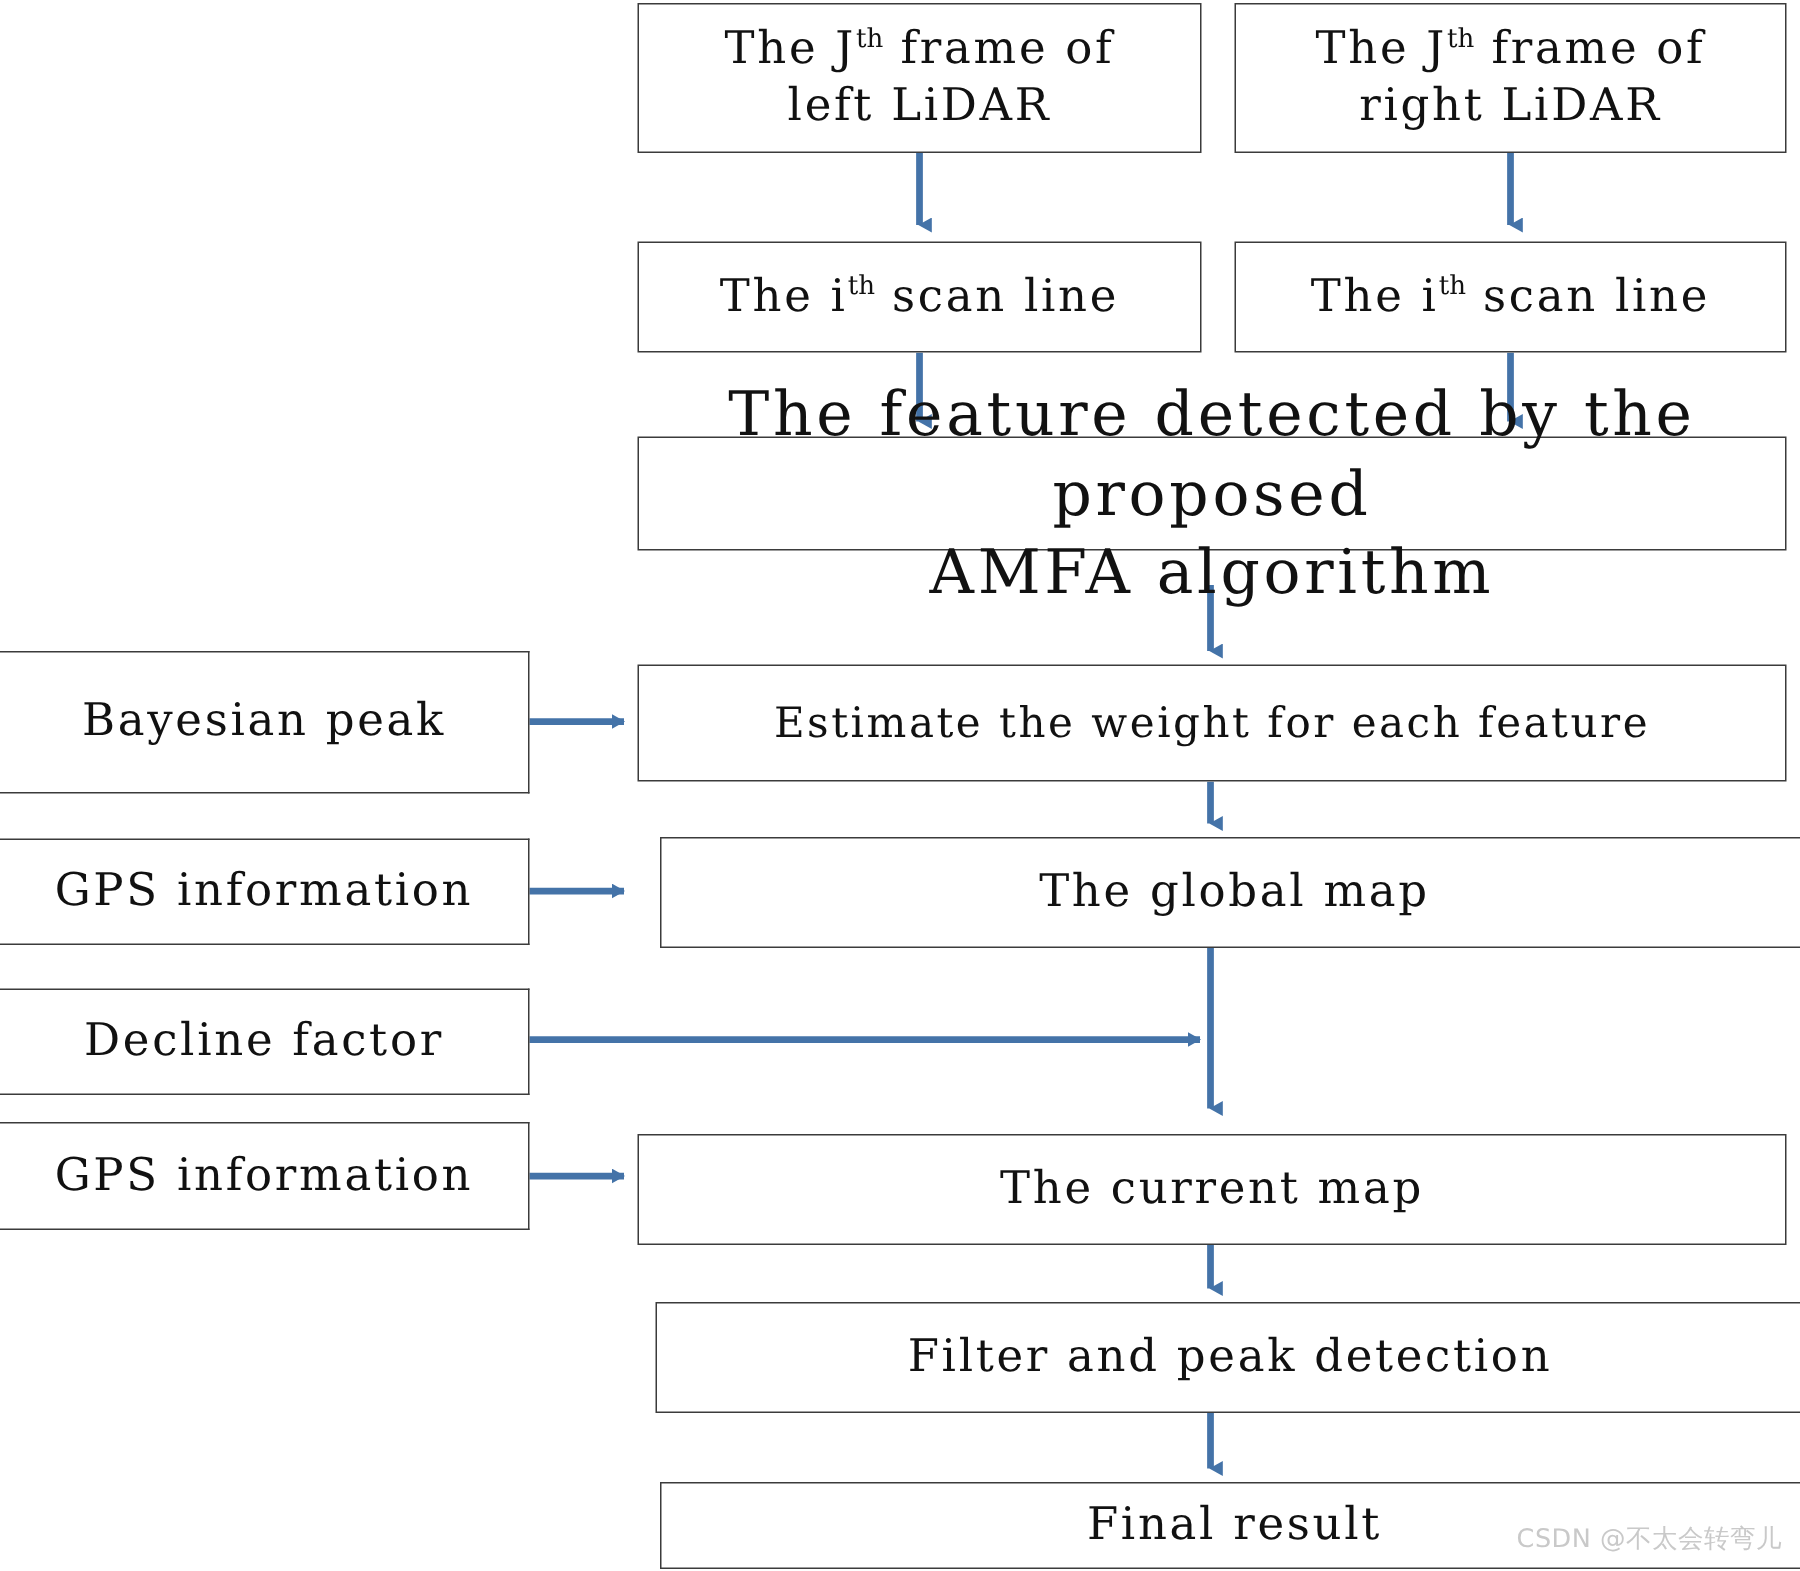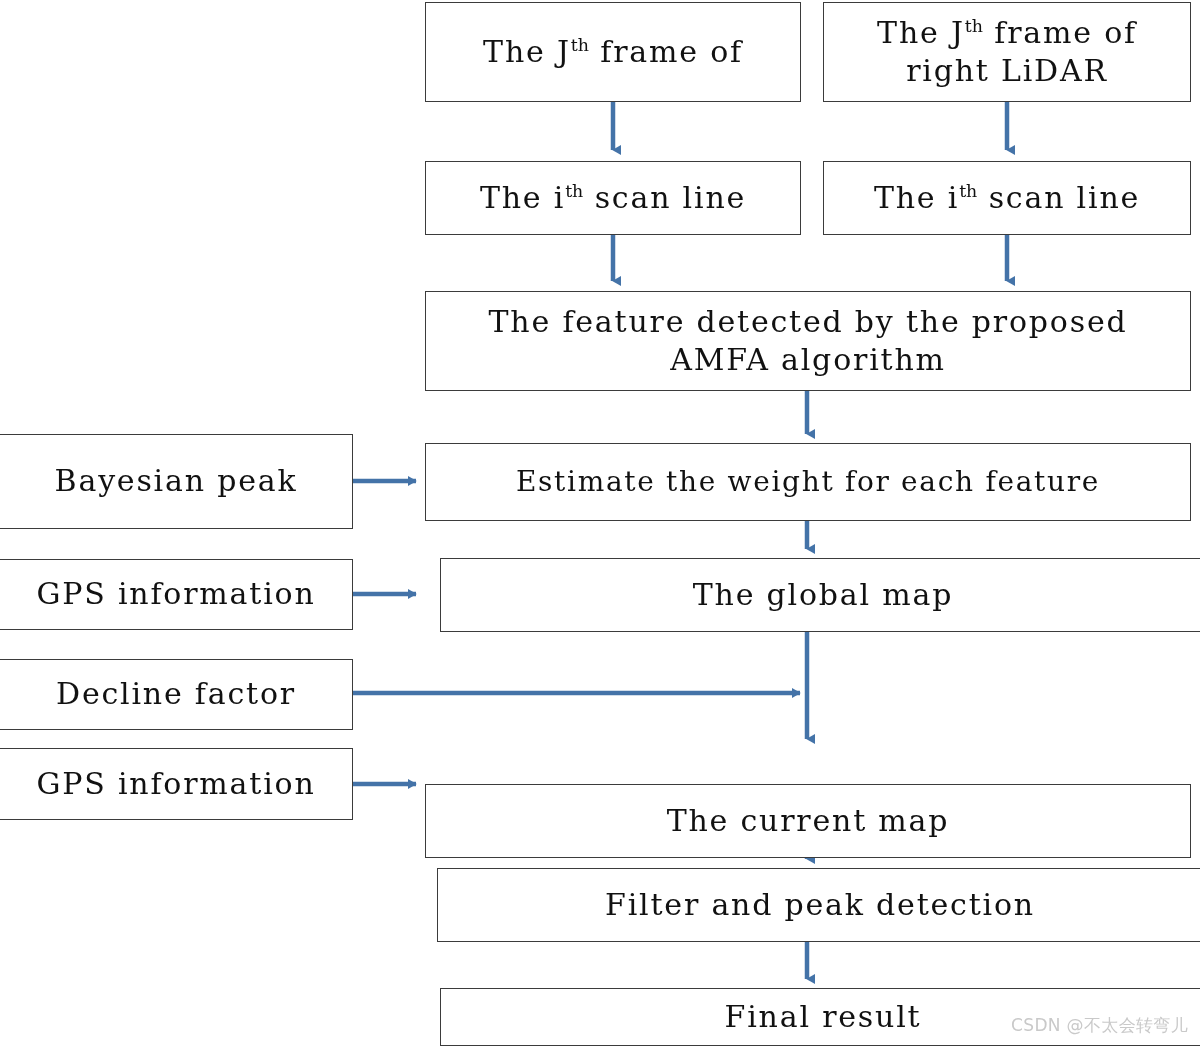--- a/index.html
+++ b/index.html
@@ -108,48 +108,48 @@
 
       <line x1="352" y1="594" x2="416" y2="594" marker-end="url(#ah-right)"></line>
 
       <line x1="352" y1="693" x2="800" y2="693" marker-end="url(#ah-right)"></line>
 
       <line x1="352" y1="784" x2="416" y2="784" marker-end="url(#ah-right)"></line>
     </g>
   </svg>
 
   <div class="box" style="left:425px; top:2px; width:376px; height:100px; font-size:30px;">
-    <span class="txt"><span>The J</span><sup>th</sup><span> frame of</span><br></span>
+    <span class="txt"><span>The J</span><sup>th</sup><span> frame of</span><br><span>left LiDAR</span></span>
   </div>
 
   <div class="box" style="left:823px; top:2px; width:368px; height:100px; font-size:30px;">
     <span class="txt"><span>The J</span><sup>th</sup><span> frame of</span><br><span>right LiDAR</span></span>
   </div>
 
   <div class="box" style="left:425px; top:161px; width:376px; height:74px; font-size:30px;">
     <span class="txt"><span>The i</span><sup>th</sup><span> scan line</span></span>
   </div>
 
   <div class="box" style="left:823px; top:161px; width:368px; height:74px; font-size:30px;">
     <span class="txt"><span>The i</span><sup>th</sup><span> scan line</span></span>
   </div>
 
-  <div class="box" style="left:425px; top:291px; width:766px; height:100px; font-size:30px;">
+  <div class="box" style="left:425px; top:291px; width:766px; height:76px; font-size:41px;">
     <span class="txt"><span>The feature detected by the proposed</span><br><span>AMFA algorithm</span></span>
   </div>
 
   <div class="box" style="left:425px; top:443px; width:766px; height:78px; font-size:28px;">
     <span class="txt">Estimate the weight for each feature</span>
   </div>
 
   <div class="box" style="left:440px; top:558px; width:766px; height:74px; font-size:30px;">
     <span class="txt">The global map</span>
   </div>
 
-  <div class="box" style="left:425px; top:784px; width:766px; height:74px; font-size:30px;">
+  <div class="box" style="left:425px; top:756px; width:766px; height:74px; font-size:30px;">
     <span class="txt">The current map</span>
   </div>
 
   <div class="box" style="left:425px; top:868px; width:766px; height:74px; font-size:30px;margin-left:12px;">
     <span class="txt">Filter and peak detection</span>
   </div>
 
   <div class="box" style="left:440px; top:988px; width:766px; height:58px; font-size:30px;">
     <span class="txt">Final result</span>
   </div>

